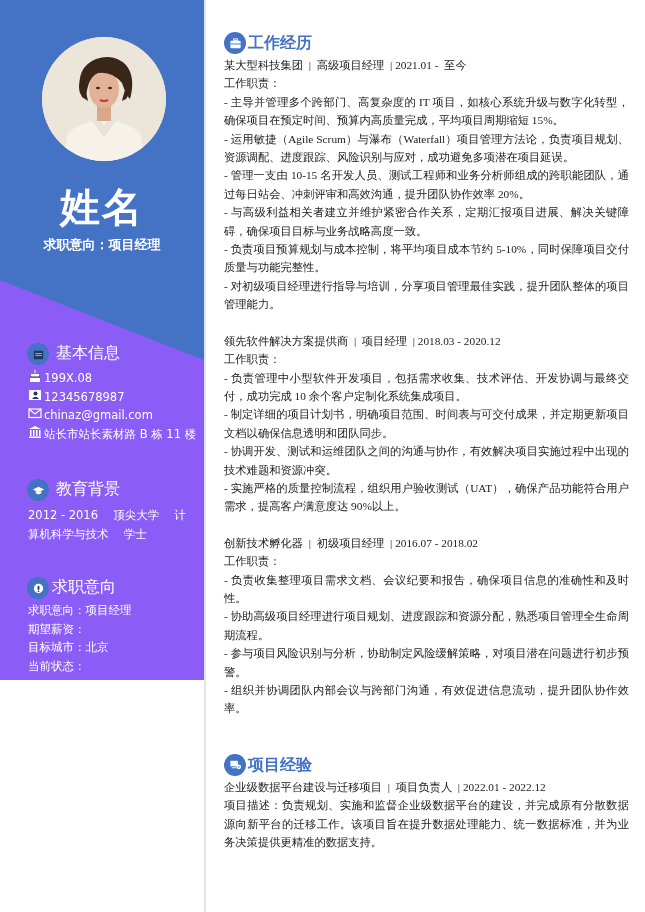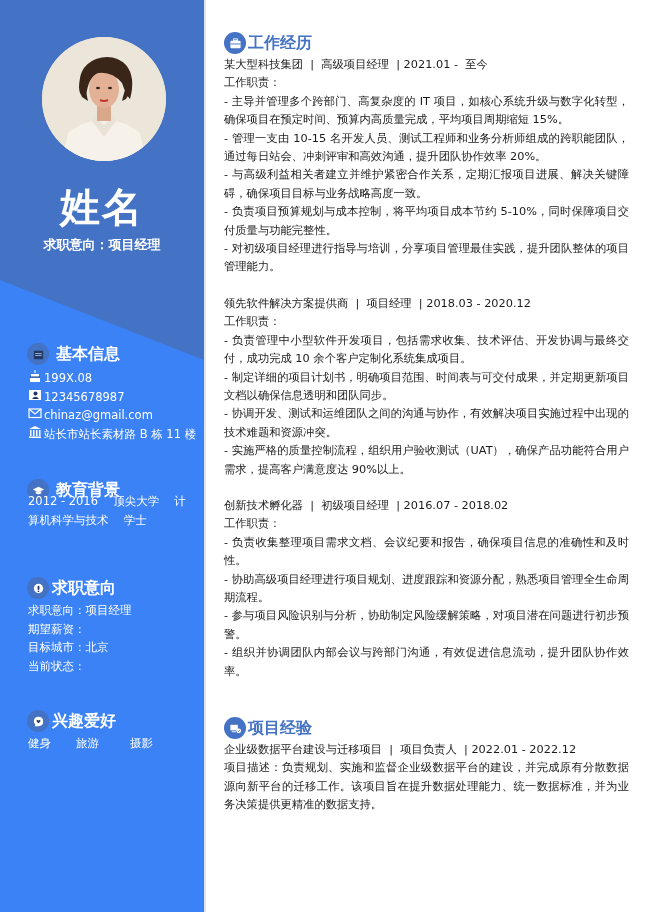--- a/index.html
+++ b/index.html
@@ -1,48 +1,48 @@
 <!DOCTYPE html>
 <html><head>
   <meta charset="utf-8">
   <style>
     * { margin: 0; padding: 0; box-sizing: border-box; }
     html, body { width: 645px; height: 912px; overflow: hidden; background: #ffffff; }
     body { position: relative; font-family: "DejaVu Sans", "Liberation Sans", sans-serif; color: #1a1a1a; }
 
-    .sidebar { position: absolute; left: 0; top: 0; width: 204px; height: 912px; background: #3b82f6; overflow: hidden; }
+    .sidebar { position: absolute; left: 0; top: 0; width: 204px; height: 680px; background: #8b5cf6; overflow: hidden; }
     .sidebar-top { position: absolute; left: 0; top: 0; width: 204px; height: 912px; background: #4472c4;
       clip-path: polygon(0 0, 204px 0, 204px 360px, 0 280px); }
     .sidebar-edge { position: absolute; left: 204px; top: 0; width: 2px; height: 912px; background: #dfe3ea; }
 
     .avatar { position: absolute; left: 42px; top: 37px; width: 124px; height: 124px; border-radius: 50%;
       background: radial-gradient(circle at 50% 45%, #f2ede5 0%, #e7ddd0 60%, #d8cfc3 100%); overflow: hidden; }
     .avatar svg { width: 100%; height: 100%; display: block; }
 
     .name { position: absolute; left: 0; width: 204px; top: 180px; text-align: center; color: #ffffff;
       font-size: 40px; font-weight: bold; letter-spacing: 2px; }
     .intent-top { position: absolute; left: 0; width: 204px; top: 236px; text-align: center; color: #ffffff;
       font-size: 13px; font-weight: bold; }
 
-    .s-head { position: absolute; left: 27px; display: flex; align-items: flex-end; color: #ffffff; font-size: 16px; font-weight: bold; }
+    .s-head { position: absolute; left: 27px; display: flex; align-items: flex-start; color: #ffffff; font-size: 16px; font-weight: normal; }
     .s-icon { width: 22px; height: 22px; border-radius: 50%; background: #4472c4; display: flex; align-items: center; justify-content: center; margin-right: 7px; flex-shrink: 0; }
     .s-icon svg { width: 13px; height: 13px; display: block; }
     .s-text { position: absolute; left: 28px; color: #ffffff; font-size: 11.5px; line-height: 18.5px; }
     .info-row { display: flex; height: 18.5px; }
     .info-row .ic { width: 14px; height: 14px; margin-right: 2px; display: inline-flex; align-items: center; justify-content: center; }
     .info-row .ic svg { width: 14px; height: 14px; display: block; }
 
     .hobbies { display: flex; }
     .hobbies span { display: inline-block; }
 
     .main { position: absolute; left: 224px; top: 30px; width: 405px; font-size: 11.3px; line-height: 18.4px; color: #1a1a1a; }
     .m-head { display: flex; align-items: center; height: 26px; color: #4472c4; font-size: 16px; font-weight: bold; margin-bottom: 0; }
     .m-icon { width: 22px; height: 22px; border-radius: 50%; background: #4472c4; display: flex; align-items: center; justify-content: center; margin-right: 2px; flex-shrink: 0; }
     .m-icon svg { width: 13px; height: 13px; display: block; }
-    .job { margin-bottom: 18px; }
+    .job { margin-bottom: 18px; font-family: Liberation Serif, serif; }
     .job-title { white-space: pre; }
     .bullet { text-align: justify; }
     .gap-section { height: 16px; }
   </style>
 </head>
 <body>
 
 <div class="sidebar">
   <div class="sidebar-top"></div>
 
@@ -123,21 +123,21 @@
 
   <div class="s-head" style="top:479px;">
     <span class="s-icon">
       <svg viewBox="0 0 14 14">
           <path d="M7 3 L13 6 L7 9 L1 6 Z" fill="#fff"></path>
           <path d="M4 7.5 L4 10 Q7 12 10 10 L10 7.5 L7 9 Z" fill="#fff"></path>
         </svg>
     </span>
     <span>教育背景</span>
   </div>
-  <div class="s-text" style="top:492px; width:160px;">
+  <div class="s-text" style="top:506px; width:160px;">
     <div style="white-space:pre;">2012 - 2016　 顶尖大学　 计</div>
     <div style="white-space:pre;">算机科学与技术　 学士</div>
   </div>
 
   <div class="s-head" style="top:577px;">
     <span class="s-icon" style="margin-right:3px;">
       <svg viewBox="0 0 14 14">
           <circle cx="7" cy="7" r="5" fill="#fff"></circle>
           <rect x="6" y="4" width="2" height="4.5" rx="1" fill="#203863"></rect>
           <circle cx="7" cy="10" r="0.9" fill="#203863"></circle>
@@ -178,20 +178,21 @@
           <rect x="1.5" y="7" width="11" height="1" fill="#4472c4"></rect>
         </svg>
     </span>
     <span>工作经历</span>
   </div>
 
   <div class="job">
     <div class="job-title">某大型科技集团  |  高级项目经理  | 2021.01 -  至今</div>
     <div>工作职责：</div>
     <div class="bullet">- 主导并管理多个跨部门、高复杂度的 IT 项目，如核心系统升级与数字化转型，确保项目在预定时间、预算内高质量完成，平均项目周期缩短 15%。</div>
+    <div class="bullet">- 运用敏捷（Agile Scrum）与瀑布（Waterfall）项目管理方法论，负责项目规划、资源调配、进度跟踪、风险识别与应对，成功避免多项潜在项目延误。</div>
     <div class="bullet">- 管理一支由 10-15 名开发人员、测试工程师和业务分析师组成的跨职能团队，通过每日站会、冲刺评审和高效沟通，提升团队协作效率 20%。</div>
     <div class="bullet">- 与高级利益相关者建立并维护紧密合作关系，定期汇报项目进展、解决关键障碍，确保项目目标与业务战略高度一致。</div>
     <div class="bullet">- 负责项目预算规划与成本控制，将平均项目成本节约 5-10%，同时保障项目交付质量与功能完整性。</div>
     <div class="bullet">- 对初级项目经理进行指导与培训，分享项目管理最佳实践，提升团队整体的项目管理能力。</div>
   </div>
 
   <div class="job">
     <div class="job-title">领先软件解决方案提供商  |  项目经理  | 2018.03 - 2020.12</div>
     <div>工作职责：</div>
     <div class="bullet">- 负责管理中小型软件开发项目，包括需求收集、技术评估、开发协调与最终交付，成功完成 10 余个客户定制化系统集成项目。</div>

